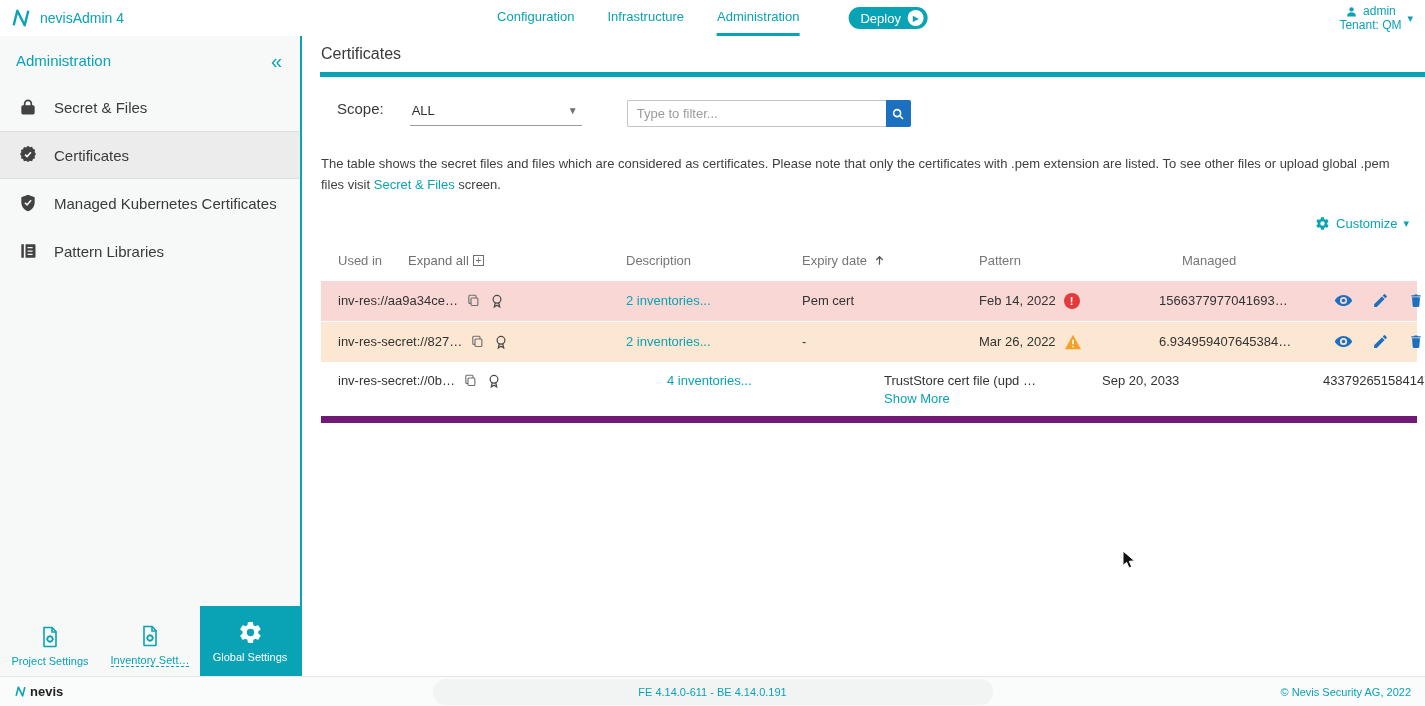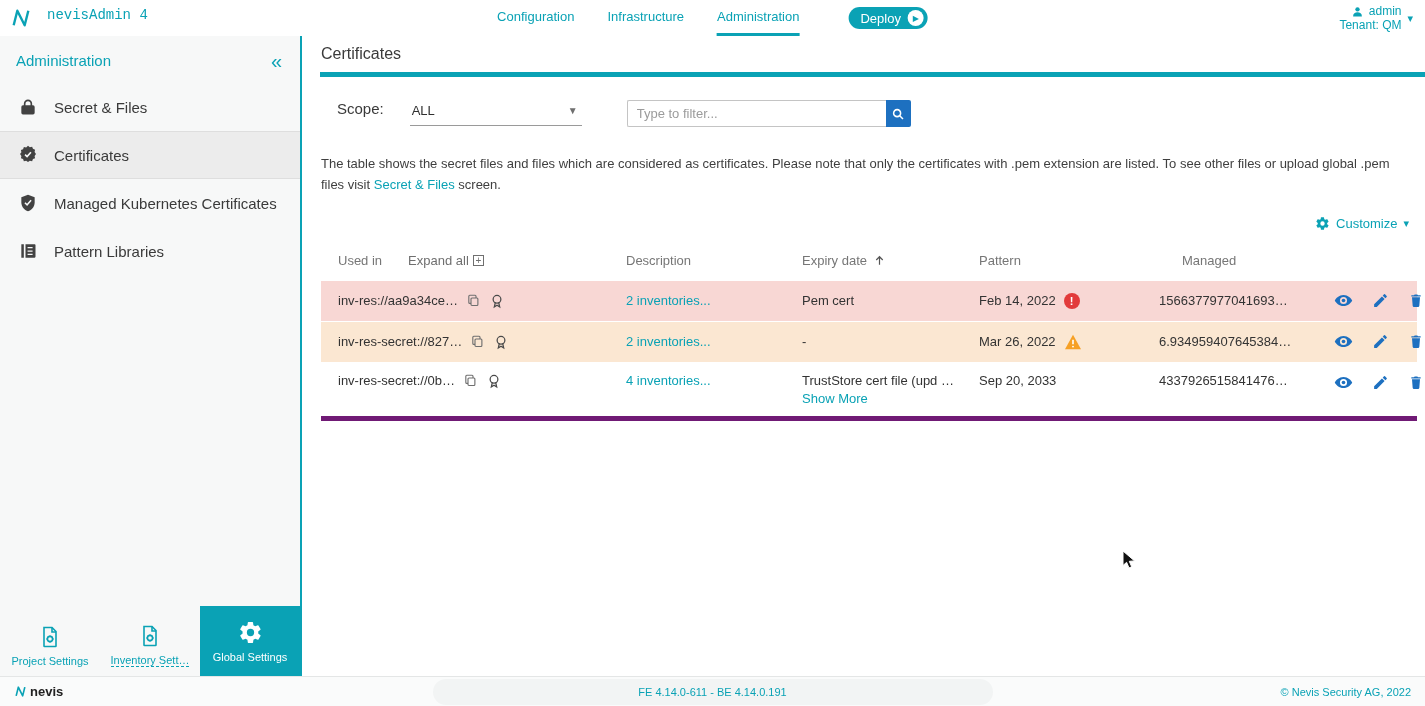--- a/index.html
+++ b/index.html
@@ -9,29 +9,29 @@
 
   :root{
     --teal:#0aa2b5;
     --blue:#1d70c0;
     --dark:#3c3c3c;
     --gray:#767676;
   }
 
   
   .topbar { height:36px; display:flex; align-items:center; padding:0 12px 0 10px; position:relative; background:#fff; }
-  .brand { display:flex; gap:15px;font-family:Liberation Mono, monospace; }
+  .brand { display:flex; align-items:center; gap:8px; }
   .brand .name { color:var(--teal); font-size:14px; }
   .topnav { position:absolute; left:50%; transform:translateX(-50%); display:flex; align-items:center; gap:33px; height:36px; }
   .nav-item { color:var(--teal); font-size:13px; height:36px; line-height:33px; border-bottom:3px solid transparent; cursor:pointer; }
   .nav-item.active { border-bottom-color:var(--teal); }
   .deploy-btn { margin-left:16px; display:flex; align-items:center; gap:7px; background:var(--teal); color:#fff; font-size:13px; height:22px; padding:0 4px 0 12px; border-radius:11px; border:none; cursor:pointer; }
   .play-circle { width:16px; height:16px; border-radius:50%; background:#fff; color:var(--teal); font-size:8px; display:flex; align-items:center; justify-content:center; }
   .userbox { margin-left:auto; display:flex; align-items:center; gap:6px; color:var(--teal); }
-  .user-lines { display:flex; flex-direction:column; align-items:flex-end; font-size:12px; line-height:14px; }
+  .user-lines { display:flex; flex-direction:column; align-items:center; font-size:12px; line-height:14px; }
   .user-top { display:flex; align-items:center; gap:5px; }
   .caret { color:var(--teal); font-size:11px; }
 
   
   .shell { display:flex; height:640px; }
 
   
   .sidebar { width:302px; background:#f7f8f8; border-right:2px solid var(--teal); position:relative; flex:none; }
   .sidebar-head { display:flex; align-items:center; justify-content:space-between; padding:16px 18px 14px 16px; }
   .sidebar-title { color:var(--teal); font-size:15px; }
@@ -76,21 +76,21 @@
   .th-usedin { display:flex; align-items:center; gap:26px; }
   .expand-all { display:flex; align-items:center; gap:4px; color:#6f6f6f; cursor:pointer;text-align:right; }
   .expand-box { width:11px; height:11px; border:1px solid #6f6f6f; font-size:10px; line-height:9px; text-align:center; display:inline-block; }
   .expand-box::before { content:"+"; }
   .th-expiry { display:flex; align-items:center; gap:6px; cursor:pointer; }
 
   .trow { min-height:41px; font-size:13px; color:#333; }
   .trow > div { padding-left:17px; }
   .trow.err { background:#f8d7d4; border-bottom:1px solid #fff; }
   .trow.warn { background:#fbe7d2; border-bottom:1px solid #fff; }
-  .trow.plain { background:#fff; border-bottom:5px solid #701a75; }
+  .trow.plain { background:#fff; border-bottom:7px solid #701a75;gap:41px; }
   .trow.tall { align-items:flex-start; padding:7px 0 10px 0; }
   .trow.tall > div { padding-top:3px; }
 
   .src-cell { display:flex; align-items:center; gap:8px; }
   .icon-btn { background:none; border:none; padding:0; cursor:pointer; display:flex; align-items:center; color:#6f6f6f; }
   .cert-badge { color:#4a4a4a; display:flex; align-items:center; }
   .link { color:var(--teal); cursor:pointer; }
   .expiry-cell { display:flex; align-items:center; gap:8px; }
   .err-badge { width:16px; height:16px; border-radius:50%; background:#e23b3b; color:#fff; font-size:11px; font-weight:bold; display:flex; align-items:center; justify-content:center; }
   .desc-cell { display:flex; flex-direction:column; gap:3px; }

